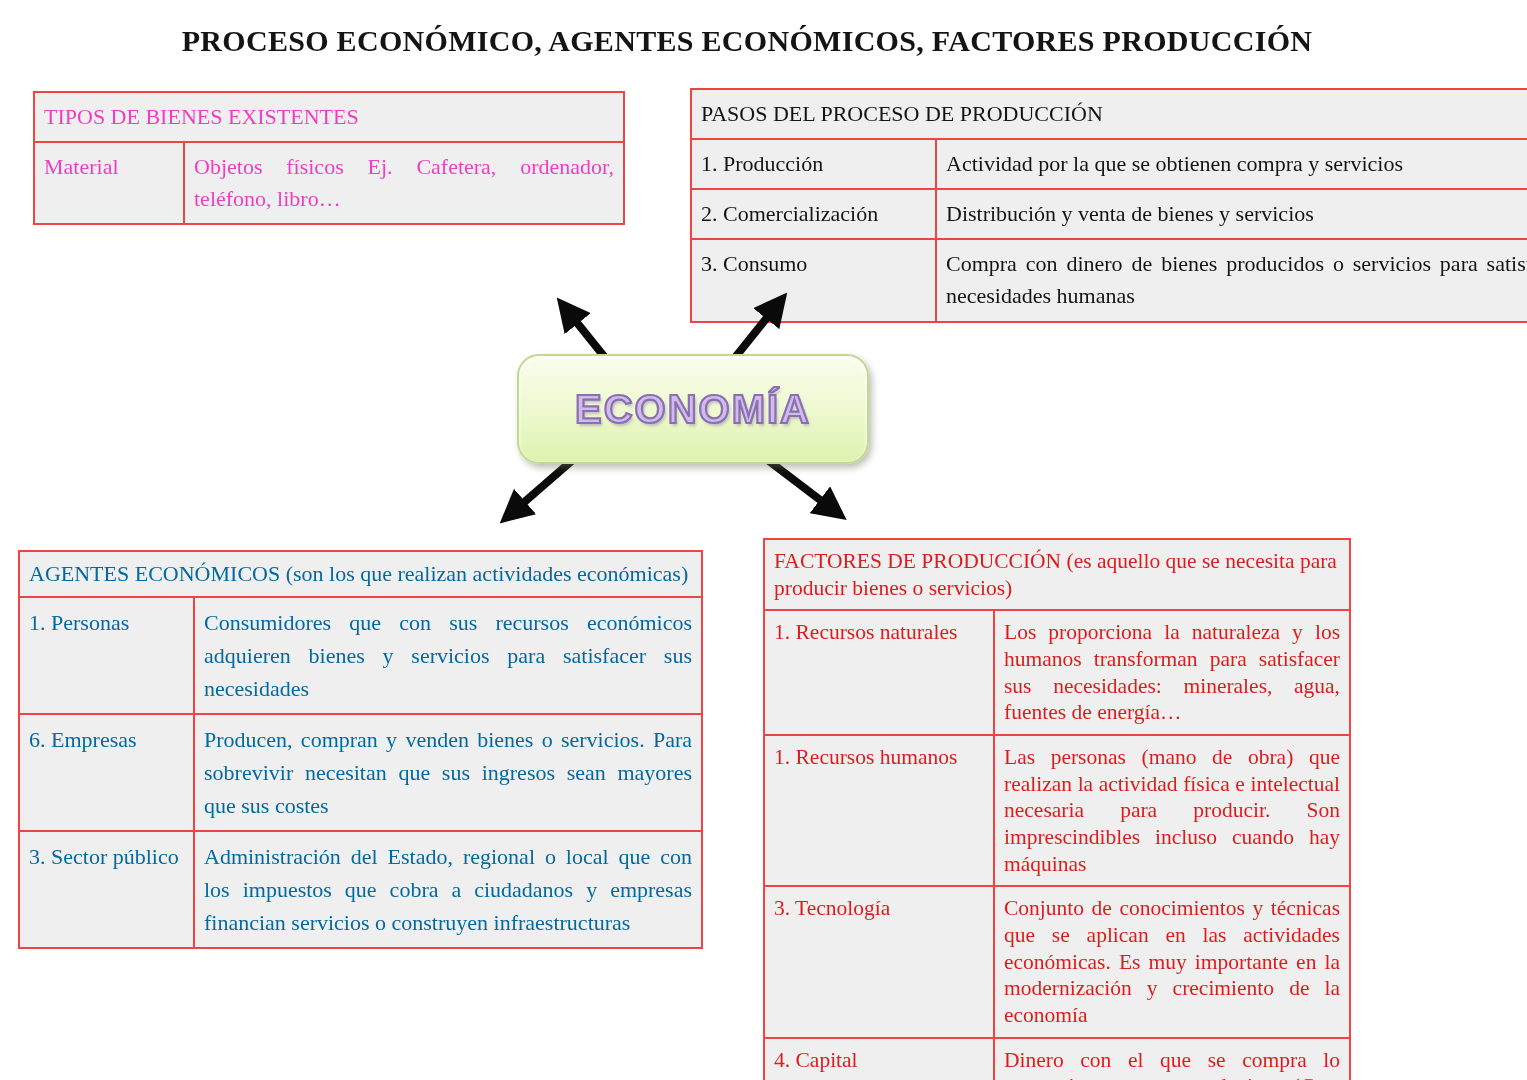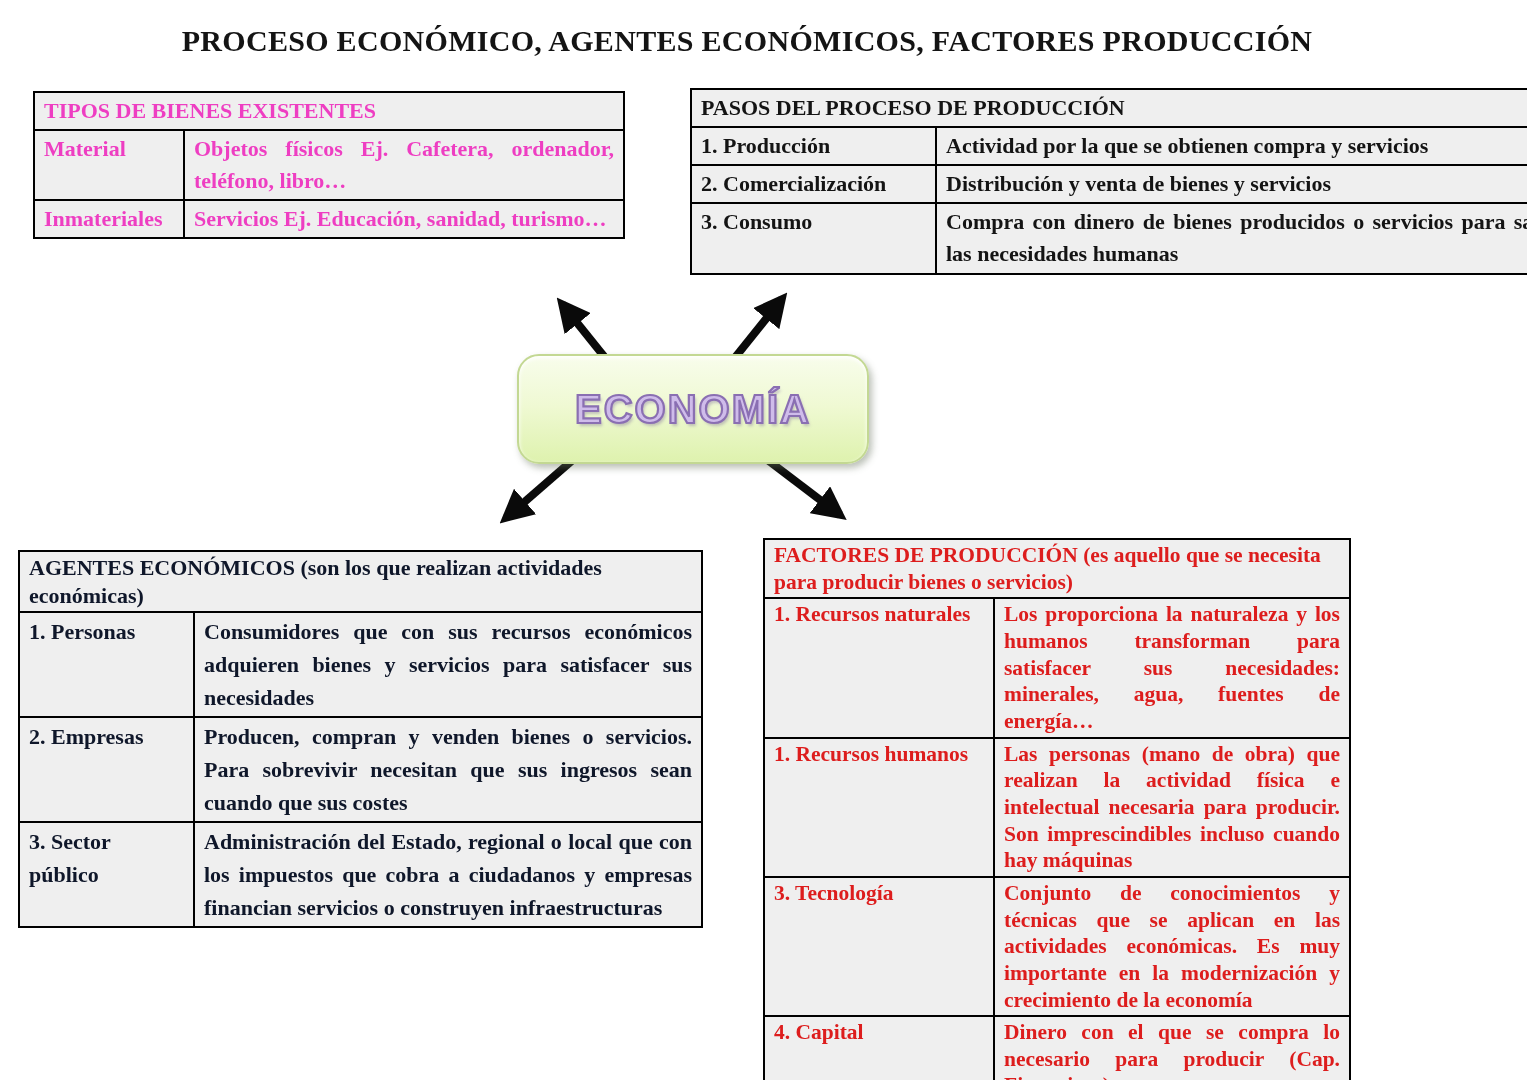--- a/index.html
+++ b/index.html
@@ -11,36 +11,36 @@
   .page-title {
     position:absolute; left:0; top:24px; width:1430px;
     text-align:center; font-size:30px; color:#141414; letter-spacing:.3px;padding-left:32px;
   }
 
   table.sheet {
     position:absolute; border-collapse:collapse; background:#efefef;
     table-layout:fixed;
   }
   table.sheet th, table.sheet td {
-    border:2px solid #000000; vertical-align:top; font-weight:bold;
-    padding:2px 9px;
+    border:2px solid #ef4444; vertical-align:top; font-weight:normal;
+    padding:8px 9px;
   }
   table.sheet th { text-align:left; }
   td.desc { text-align:justify; white-space:pre-line;margin-left:40px; }
 
   
   .tbl-bienes { left:33px; top:91px; width:592px; color:#ee3ec2; font-size:22px; line-height:1.46; }
   .tbl-bienes col.c1 { width:150px; }
 
   
   .tbl-pasos { left:690px; top:88px; width:924px; color:#141414; font-size:22px; line-height:1.46; }
   .tbl-pasos col.c1 { width:245px; }
 
   
-  .tbl-agentes { left:18px; top:550px; width:685px; color:#0f172a; font-size:22px; line-height:1.5; }
+  .tbl-agentes { left:18px; top:550px; width:685px; color:#0369a1; font-size:22px; line-height:1.5; }
   .tbl-agentes col.c1 { width:175px; }
   .tbl-agentes th { line-height:1.25; }
 
   
   .tbl-factores { left:763px; top:538px; width:588px; color:#dd1d1d; font-size:21.5px; line-height:1.24; }
   .tbl-factores col.c1 { width:230px; }
   .tbl-factores th { text-align:justify; }
 
   
   .econ-box {
@@ -72,24 +72,20 @@
         <col class="c1">
         <col>
       </colgroup>
     <tbody>
         <tr>
       <th colspan="2">TIPOS DE BIENES EXISTENTES</th>
     </tr>
     <tr>
       <td class="term">Material</td>
       <td class="desc">Objetos físicos Ej. Cafetera, ordenador, teléfono, libro…</td>
-    </tr>
-    <tr>
-      <td class="term">Inmateriales</td>
-      <td class="desc">Servicios Ej. Educación, sanidad, turismo…</td>
     </tr>
   </tbody>
     </table>
 
   <table class="sheet tbl-pasos">
     <colgroup>
         <col class="c1">
         <col>
       </colgroup>
     <tbody>
@@ -136,22 +132,22 @@
       </colgroup>
     <tbody>
         <tr>
       <th colspan="2">AGENTES ECONÓMICOS (son los que realizan actividades económicas)</th>
     </tr>
     <tr>
       <td class="term">1. Personas</td>
       <td class="desc">Consumidores que con sus recursos económicos adquieren bienes y servicios para satisfacer sus necesidades</td>
     </tr>
     <tr>
-      <td class="term">2. Empresas</td>
-      <td class="desc">Producen, compran y venden bienes o servicios. Para sobrevivir necesitan que sus ingresos sean cuando que sus costes</td>
+      <td class="term">6. Empresas</td>
+      <td class="desc">Producen, compran y venden bienes o servicios. Para sobrevivir necesitan que sus ingresos sean mayores que sus costes</td>
     </tr>
     <tr>
       <td class="term">3. Sector público</td>
       <td class="desc">Administración del Estado, regional o local que con los impuestos que cobra a ciudadanos y empresas financian servicios o construyen infraestructuras</td>
     </tr>
   </tbody>
     </table>
 
   <table class="sheet tbl-factores">
     <colgroup>

